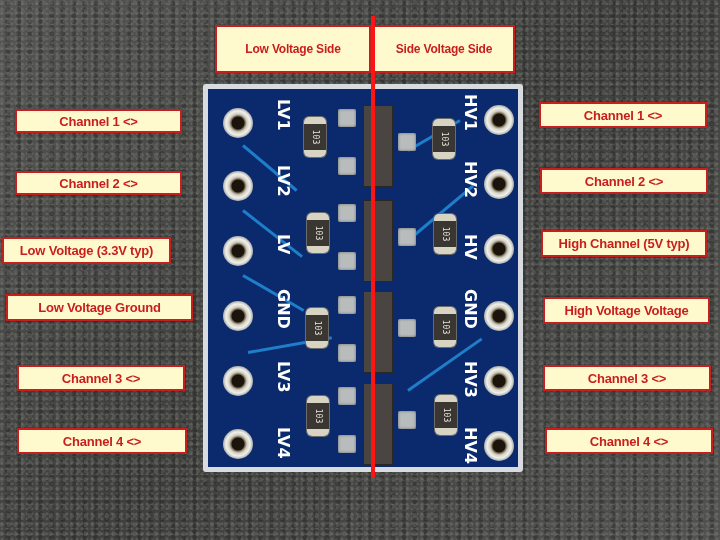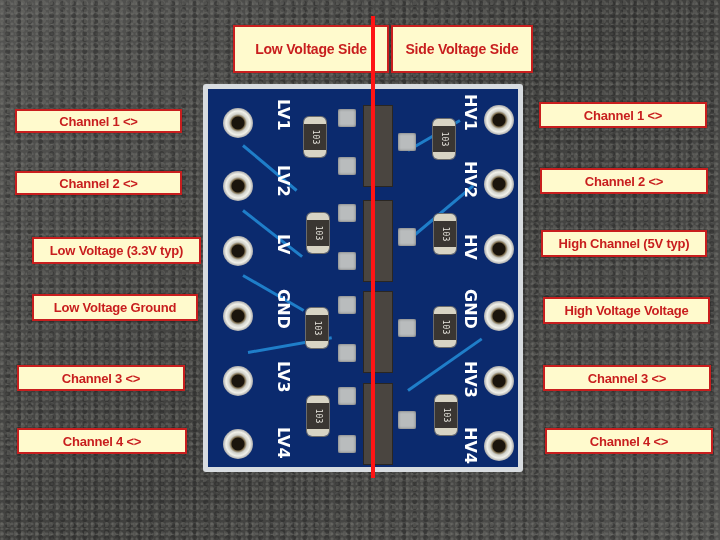--- a/index.html
+++ b/index.html
@@ -15,21 +15,21 @@
     font-family: "Liberation Sans", sans-serif;
   }
   .label {
     position:absolute; box-sizing:border-box;
     background:#fffacd; border:2px solid #c81e1e;
     color:#c81e1e; font-weight:bold; font-size:13px;
     display:flex; align-items:center; justify-content:center;
     white-space:nowrap; letter-spacing:-0.2px;
     box-shadow: 0 0 0 1px rgba(0,0,0,0.15);
   }
-  .label.top { font-size:14px;margin-left:18px; }
+  .label.top { font-size:12px; }
   .board {
     position:absolute; left:203px; top:84px; width:320px; height:388px;
     background:#0b2a6e; border:5px solid #d8dce0; box-sizing:border-box;
     border-radius:3px;
   }
   .hole {
     position:absolute; width:30px; height:30px; border-radius:50%;
     background: radial-gradient(circle, #1a140c 0 6px, #7a6a4a 7px, #cfcfc8 9px, #f1f1ea 12px, #aaa 15px);
   }
   .silk {
@@ -65,22 +65,22 @@
   }
 </style>
 </head>
 <body>
 
 <div class="label top" style="left:215px; top:25px; width:156px; height:48px;">Low Voltage Side</div>
 <div class="label top" style="left:373px; top:25px; width:142px; height:48px;">Side Voltage Side</div>
 
 <div class="label" style="left:15px; top:109px; width:167px; height:24px;">Channel 1 &lt;&gt;</div>
 <div class="label" style="left:15px; top:171px; width:167px; height:24px;">Channel 2 &lt;&gt;</div>
-<div class="label" style="left:32px; top:237px; width:169px; height:27px;text-align:center;">Low Voltage (3.3V typ)</div>
-<div class="label" style="left:32px; top:294px; width:166px; height:27px;">Low Voltage Ground</div>
+<div class="label" style="left:2px; top:237px; width:169px; height:27px;text-align:center;">Low Voltage (3.3V typ)</div>
+<div class="label" style="left:6px; top:294px; width:187px; height:27px;">Low Voltage Ground</div>
 <div class="label" style="left:17px; top:365px; width:168px; height:26px;">Channel 3 &lt;&gt;</div>
 <div class="label" style="left:17px; top:428px; width:170px; height:26px;">Channel 4 &lt;&gt;</div>
 
 <div class="label" style="left:539px; top:102px; width:168px; height:26px;">Channel 1 &lt;&gt;</div>
 <div class="label" style="left:540px; top:168px; width:168px; height:26px;">Channel 2 &lt;&gt;</div>
 <div class="label" style="left:541px; top:230px; width:166px; height:27px;">High Channel (5V typ)</div>
 <div class="label" style="left:543px; top:297px; width:167px; height:27px;">High Voltage Voltage</div>
 <div class="label" style="left:543px; top:365px; width:168px; height:26px;">Channel 3 &lt;&gt;</div>
 <div class="label" style="left:545px; top:428px; width:168px; height:26px;">Channel 4 &lt;&gt;</div>
 

